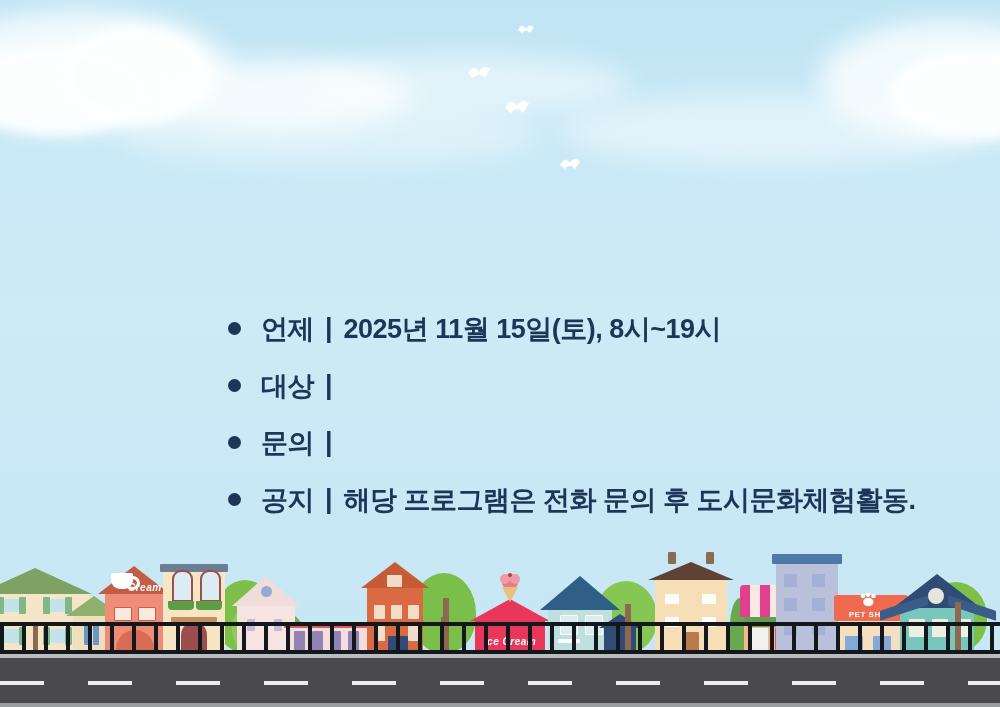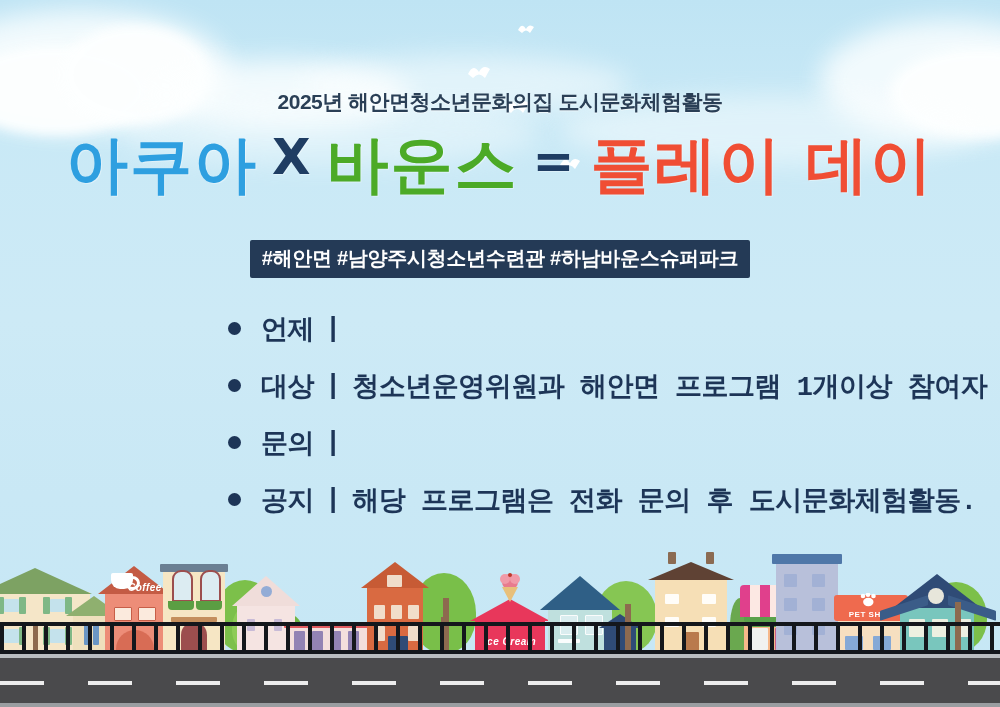--- a/index.html
+++ b/index.html
@@ -47,21 +47,21 @@
   .hashbar{
     position:absolute;left:0;top:240px;width:1000px;text-align:center;
   }
   .hashbar .inner{
     display:inline-block;background:#243a56;color:#ffffff;
     padding:5px 12px 6px 12px;font-size:20px;font-weight:bold;letter-spacing:-0.3px;
     border-radius:2px;
   }
 
   .info{
-    position:absolute;left:228px;top:300px;width:760px;font-family:Liberation Mono, monospace;
+    position:absolute;left:228px;top:300px;width:760px;
   }
   .info-row{
     display:flex;align-items:center;height:57px;
     color:#1d3557;
   }
   .dot{
     width:13px;height:13px;border-radius:50%;background:#1d3557;
     flex:0 0 13px;margin-right:20px;
   }
   .label{font-size:27px;font-weight:bold;letter-spacing:-0.5px;white-space:nowrap;}
@@ -132,43 +132,36 @@
           <path d="M0 12 Q6 0 12 10 Q16 2 24 7 L18 17 Q12 9 6 17 Z" fill="#ffffff"></path>
         </svg>
     </div>
     <div class="bird" style="left:560px;top:155px;">
       <svg width="20" height="15" viewBox="0 0 20 15">
           <path d="M0 10 Q5 0 10 8 Q14 1 20 6 L15 14 Q10 7 5 14 Z" fill="#ffffff"></path>
         </svg>
     </div>
   </div>
 
-  <div class="subtitle">2025년 해안면청소년문화의집 도시문화체험활동</div>
-
-  <div class="maintitle">
-    <span class="w-aqua">아쿠아</span><span class="w-x">X</span><span class="w-bounce">바운스</span><span class="w-eq">=</span><span class="w-play">플레이 데이</span>
-  </div>
-
-  <div class="hashbar">
-    <span class="inner">#해안면 #남양주시청소년수련관 #하남바운스슈퍼파크</span>
-  </div>
+
+
 
   <div class="info">
 
     <div class="info-row">
       <span class="dot"></span>
       <span class="label">언제</span>
       <span class="sep">|</span>
+      <span class="value">2025년 11월 15일(토), 8시~19시</span>
     </div>
 
     <div class="info-row">
       <span class="dot"></span>
       <span class="label">대상</span>
       <span class="sep">|</span>
-      <span class="value">청소년운영위원과 해안면 프로그램 1개이상 참여자</span>
     </div>
 
     <div class="info-row">
       <span class="dot"></span>
       <span class="label">문의</span>
       <span class="sep">|</span>
     </div>
 
     <div class="info-row">
       <span class="dot"></span>
@@ -208,21 +201,21 @@
     <div class="win" style="left:43px;bottom:62px;width:7px;height:18px;background:#74b480;"></div>
     <div class="win" style="left:65px;bottom:62px;width:7px;height:18px;background:#74b480;"></div>
     <div class="bldg" style="left:73px;bottom:53px;width:42px;height:40px;background:#efe0bd;"></div>
     <div class="roof" style="left:66px;bottom:91px;border-width:0 28px 20px 28px;border-color:transparent transparent #8fb06f transparent;"></div>
     <div class="win" style="left:84px;bottom:62px;width:6px;height:22px;background:#5f8fc4;"></div>
     <div class="win" style="left:93px;bottom:62px;width:6px;height:22px;background:#5f8fc4;"></div>
 
     <div class="bldg" style="left:105px;bottom:53px;width:58px;height:62px;background:#ed8d78;"></div>
     <div class="roof" style="left:98px;bottom:113px;border-width:0 36px 28px 36px;border-color:transparent transparent #c45b44 transparent;"></div>
     <div class="cup" style="left:111px;bottom:118px;"></div>
-    <div class="shopsign" style="left:128px;bottom:114px;color:#ffffff;font-size:10px;font-style:italic;">Coffee</div>
+    <div class="shopsign" style="left:128px;bottom:114px;color:#ffffff;font-size:10px;font-style:italic;">Cream</div>
     <div class="win" style="left:114px;bottom:86px;width:16px;height:12px;background:#fdf2e6;border:1px solid #c45b44;"></div>
     <div class="win" style="left:138px;bottom:86px;width:16px;height:12px;background:#fdf2e6;border:1px solid #c45b44;"></div>
     <div class="bldg" style="left:116px;bottom:53px;width:38px;height:24px;background:#d86c55;border-radius:19px 19px 0 0;"></div>
 
     <div class="bldg" style="left:163px;bottom:53px;width:62px;height:88px;background:#f6e6c4;"></div>
     <div class="bldg" style="left:160px;bottom:135px;width:68px;height:8px;background:#6b7f93;"></div>
     <div class="bldg" style="left:172px;bottom:105px;width:17px;height:28px;background:#dcecf2;border-radius:9px 9px 0 0;border:2px solid #9c4e4e;"></div>
     <div class="bldg" style="left:200px;bottom:105px;width:17px;height:28px;background:#dcecf2;border-radius:9px 9px 0 0;border:2px solid #9c4e4e;"></div>
     <div class="bldg" style="left:168px;bottom:97px;width:26px;height:9px;background:#5b9e43;border-radius:0 0 4px 4px;"></div>
     <div class="bldg" style="left:196px;bottom:97px;width:26px;height:9px;background:#5b9e43;border-radius:0 0 4px 4px;"></div>

